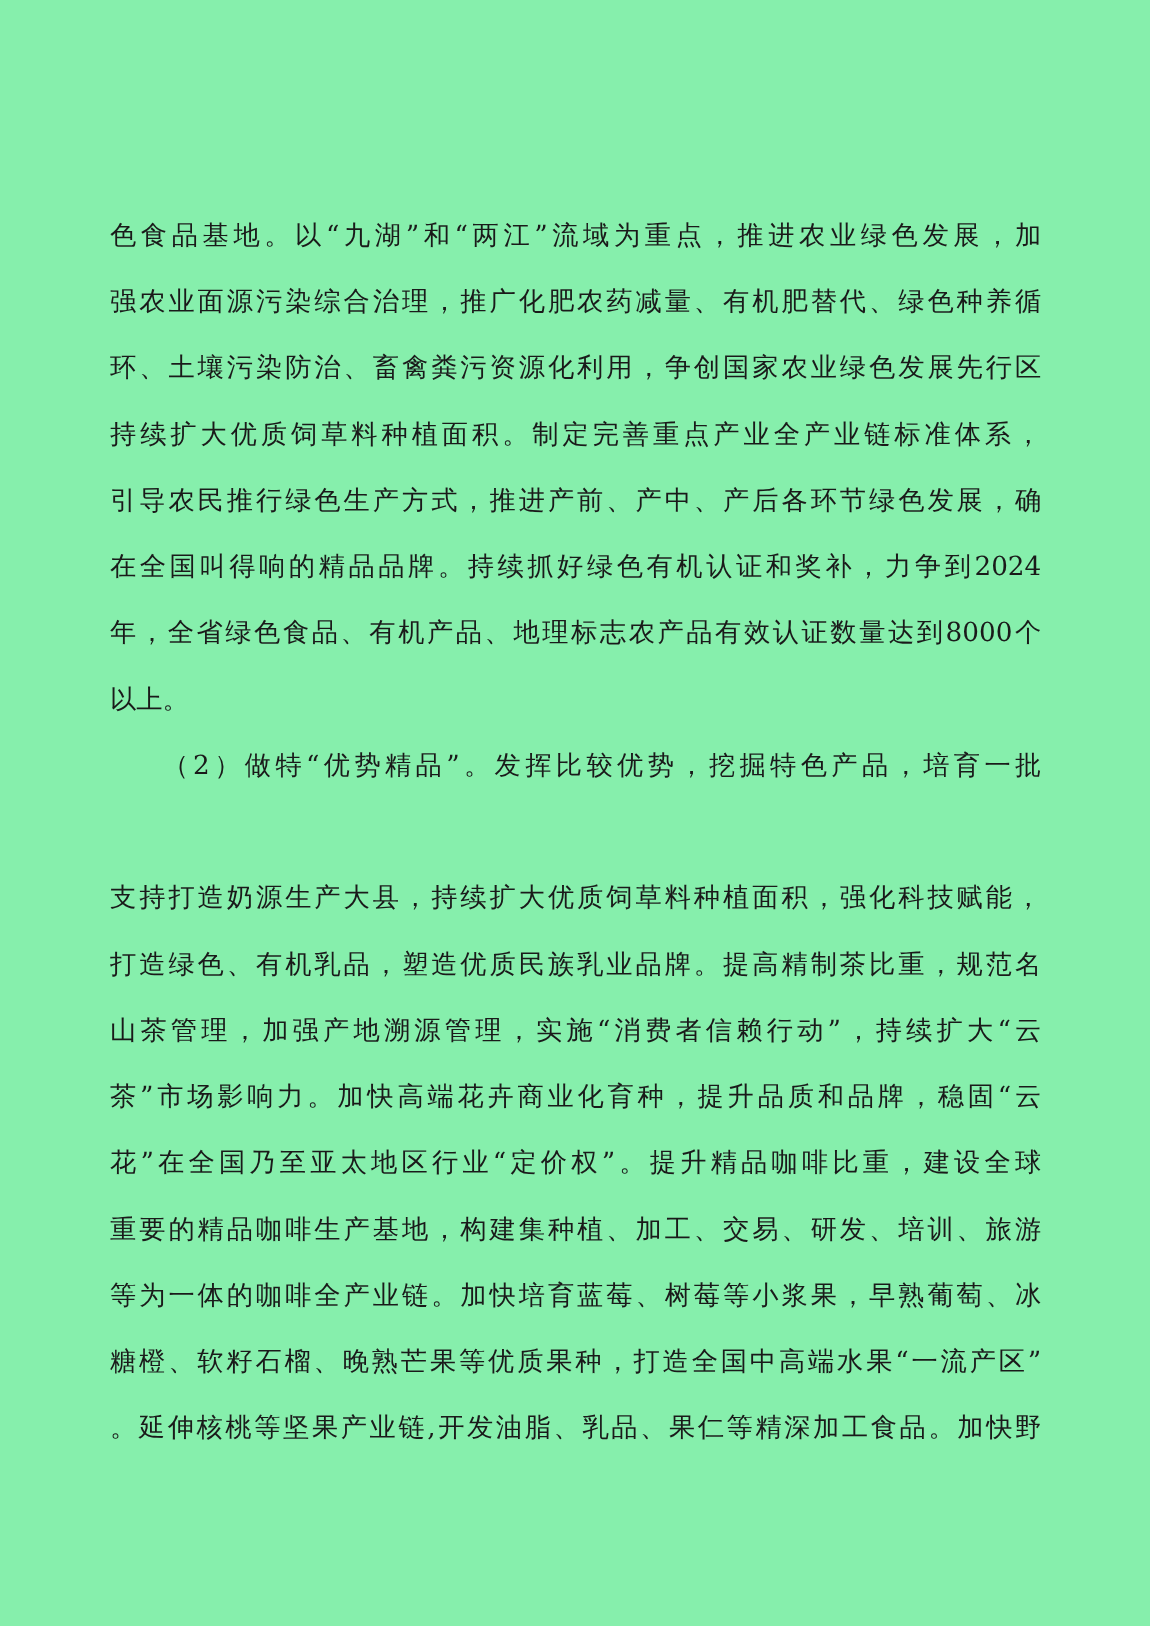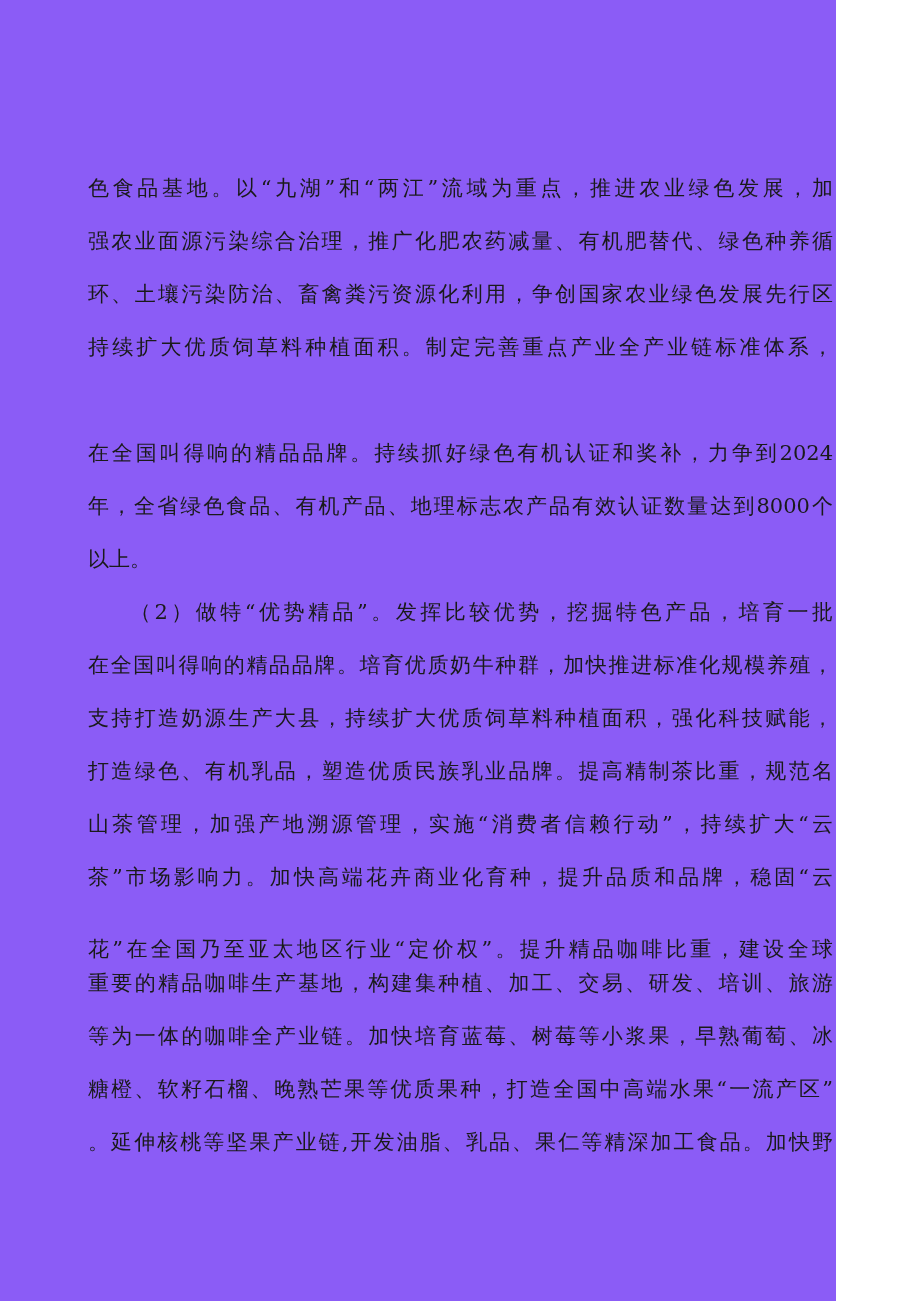--- a/index.html
+++ b/index.html
@@ -1,17 +1,17 @@
 <!DOCTYPE html>
 <html><head>
   <meta charset="utf-8">
   <style>
     html, body { margin: 0; padding: 0; background: #ffffff; }
     body { width: 920px; height: 1301px; position: relative; overflow: hidden; }
-    .page { position: absolute; left: 0; top: 0; width: 836px; height: 1301px; background: #8b5cf6; }
+    .page { position: absolute; left: 0; top: 0; width: 920px; height: 1301px; background: #86efac; }
     .line {
       position: absolute;
       left: 88px;
       width: 745px;
       height: 32px;
       font-family: "DejaVu Serif", "Liberation Serif", serif;
       font-size: 21px;
       line-height: 32px;
       color: #1a1a1a;
       white-space: nowrap;
@@ -23,28 +23,28 @@
   </style>
 </head>
 <body>
 
 <div class="page">
 
   <div class="line" style="top:172px">色食品基地。以“九湖”和“两江”流域为重点，推进农业绿色发展，加</div>
   <div class="line" style="top:225px">强农业面源污染综合治理，推广化肥农药减量、有机肥替代、绿色种养循</div>
   <div class="line" style="top:278px">环、土壤污染防治、畜禽粪污资源化利用，争创国家农业绿色发展先行区</div>
   <div class="line" style="top:331px">持续扩大优质饲草料种植面积。制定完善重点产业全产业链标准体系，</div>
+  <div class="line" style="top:384px">引导农民推行绿色生产方式，推进产前、产中、产后各环节绿色发展，确</div>
   <div class="line" style="top:437px">在全国叫得响的精品品牌。持续抓好绿色有机认证和奖补，力争到2024</div>
   <div class="line" style="top:490px">年，全省绿色食品、有机产品、地理标志农产品有效认证数量达到8000个</div>
   <div class="line last" style="top:543px">以上。</div>
 
   <div class="line indent" style="top:596px">（2）做特“优势精品”。发挥比较优势，挖掘特色产品，培育一批</div>
-  <div class="line" style="top:649px">在全国叫得响的精品品牌。培育优质奶牛种群，加快推进标准化规模养殖，</div>
   <div class="line" style="top:702px">支持打造奶源生产大县，持续扩大优质饲草料种植面积，强化科技赋能，</div>
   <div class="line" style="top:808px">山茶管理，加强产地溯源管理，实施“消费者信赖行动”，持续扩大“云</div>
   <div class="line" style="top:755px">打造绿色、有机乳品，塑造优质民族乳业品牌。提高精制茶比重，规范名</div>
   <div class="line" style="top:861px">茶”市场影响力。加快高端花卉商业化育种，提升品质和品牌，稳固“云</div>
-  <div class="line" style="top:933px">花”在全国乃至亚太地区行业“定价权”。提升精品咖啡比重，建设全球</div>
+  <div class="line" style="top:914px">花”在全国乃至亚太地区行业“定价权”。提升精品咖啡比重，建设全球</div>
   <div class="line" style="top:967px">重要的精品咖啡生产基地，构建集种植、加工、交易、研发、培训、旅游</div>
   <div class="line" style="top:1073px">糖橙、软籽石榴、晚熟芒果等优质果种，打造全国中高端水果“一流产区”</div>
   <div class="line" style="top:1020px">等为一体的咖啡全产业链。加快培育蓝莓、树莓等小浆果，早熟葡萄、冰</div>
   <div class="line" style="top:1126px">。延伸核桃等坚果产业链,开发油脂、乳品、果仁等精深加工食品。加快野</div>
 </div>
 
 </body></html>

